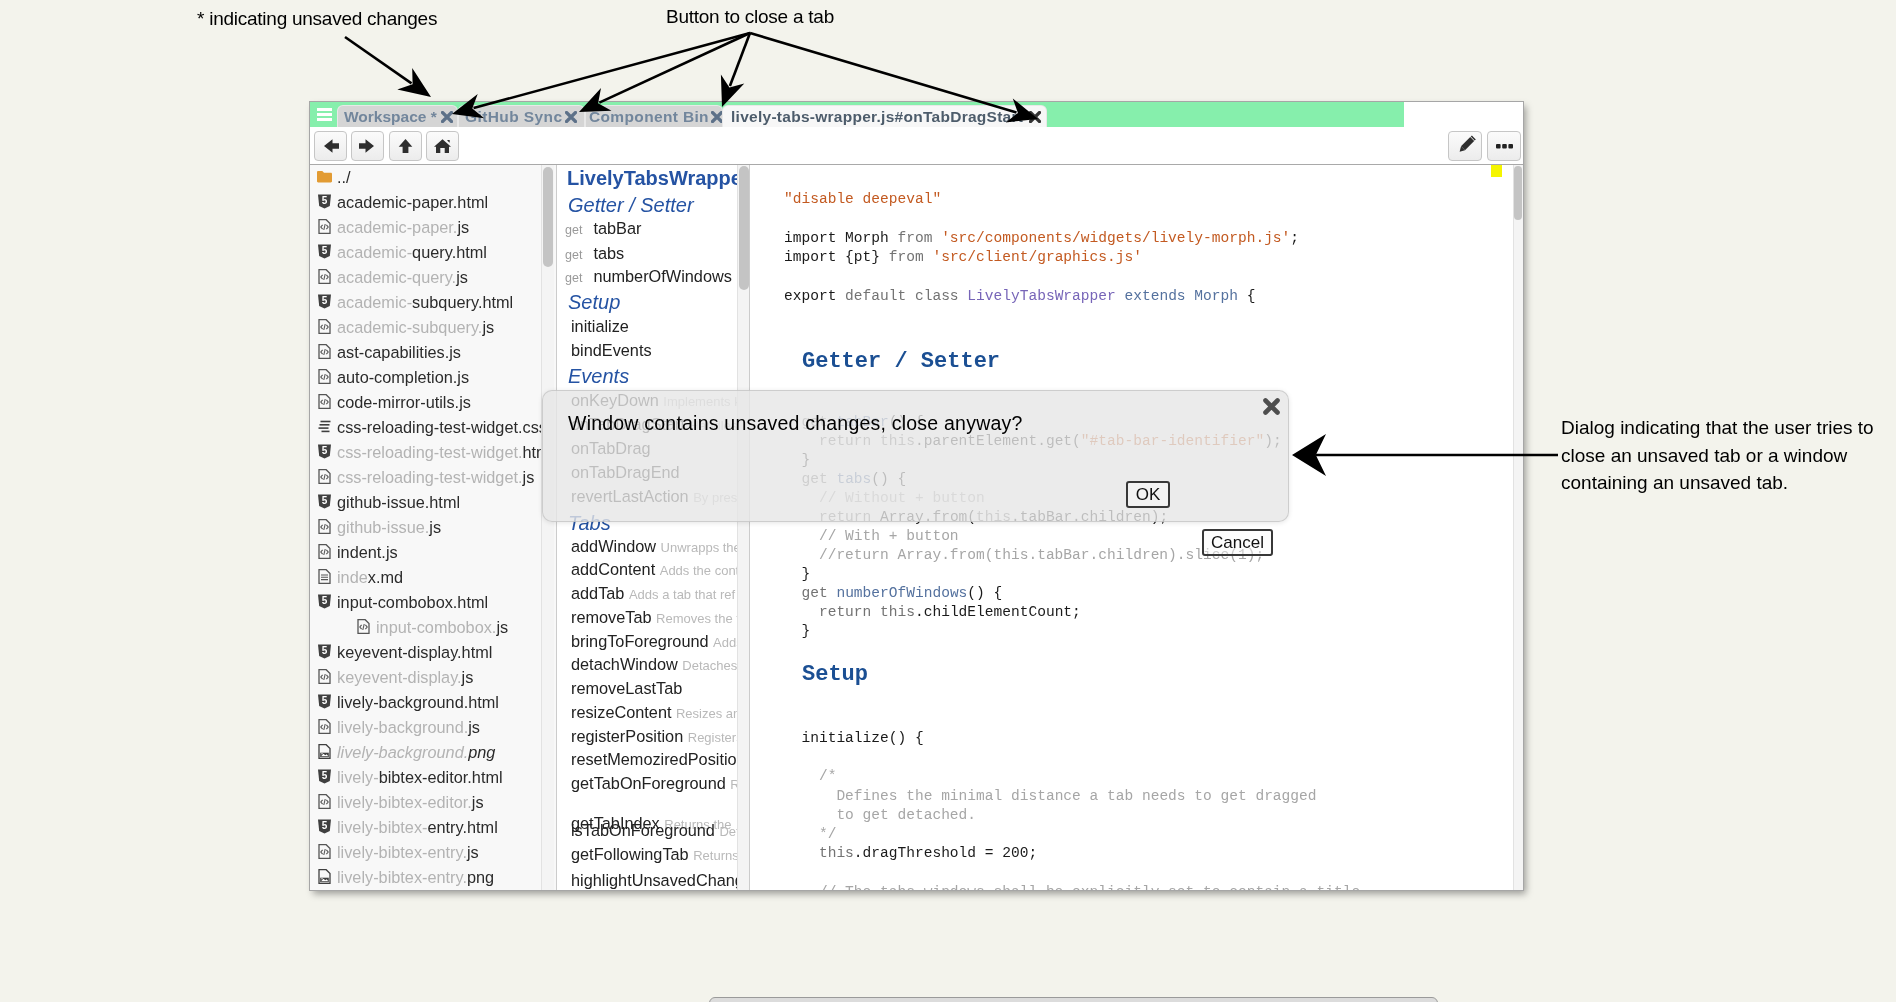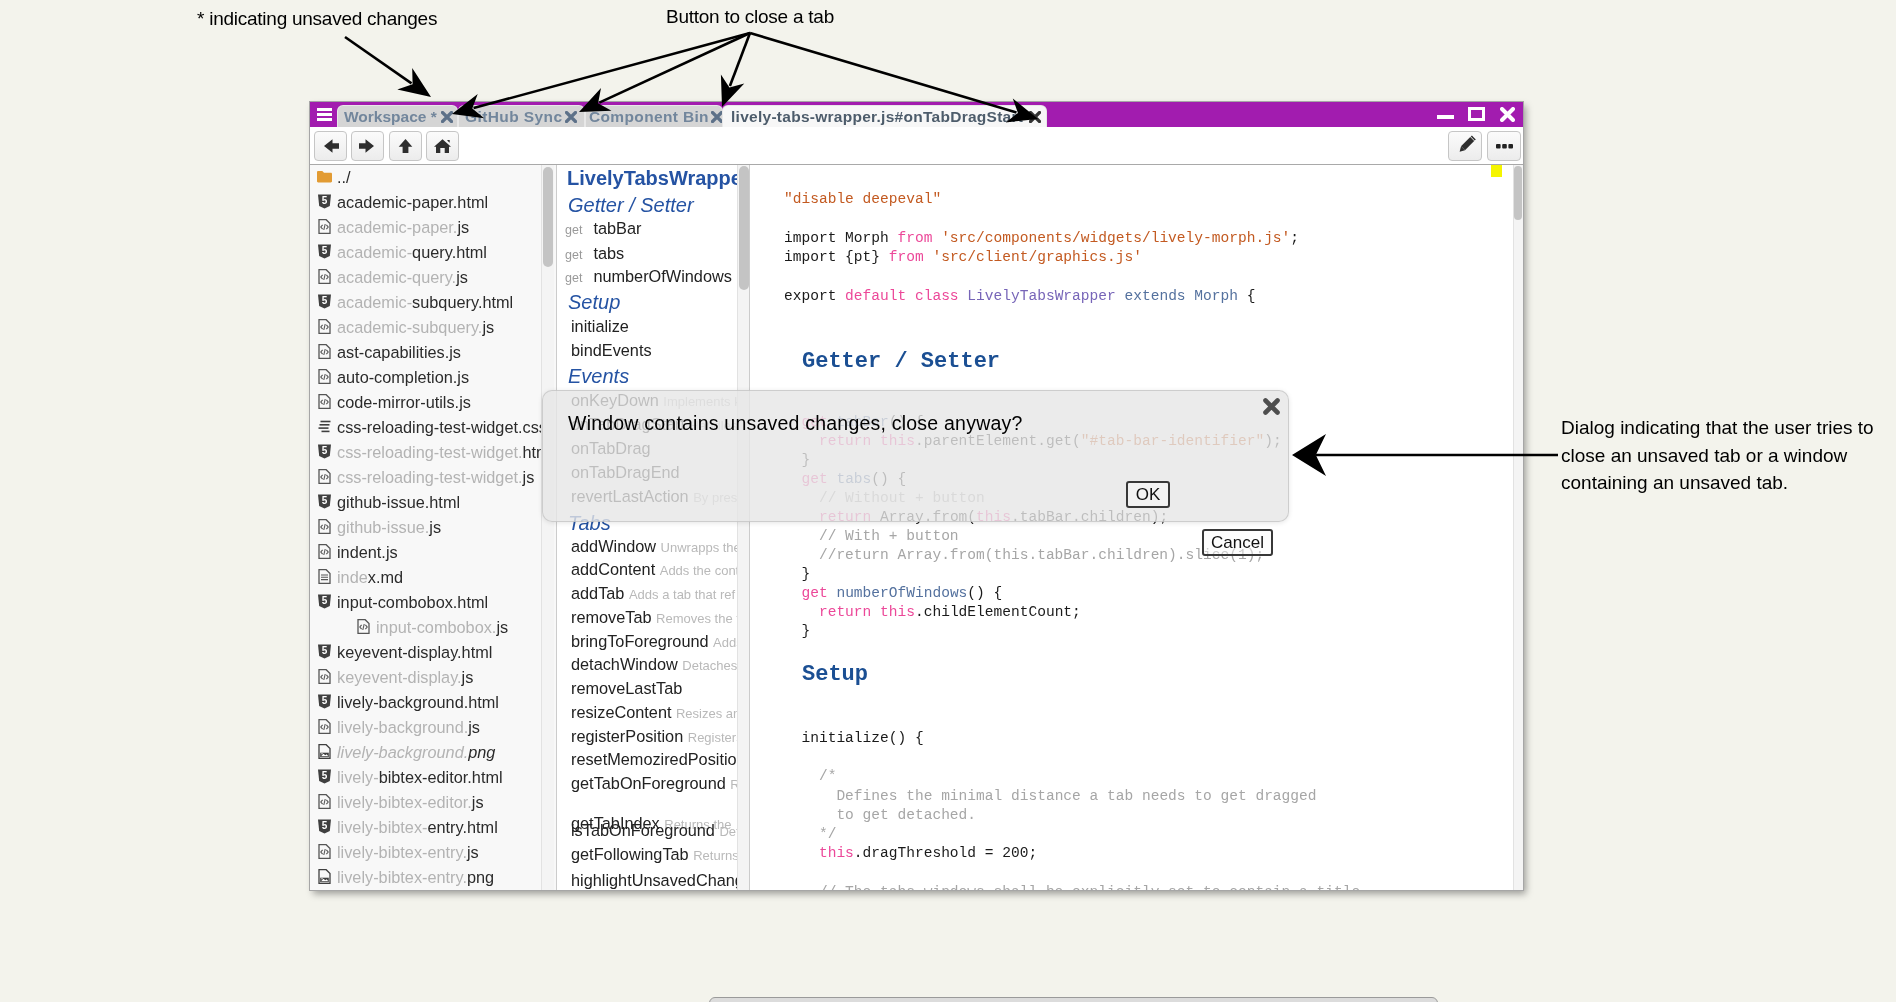--- a/index.html
+++ b/index.html
@@ -1,17 +1,17 @@
 <!DOCTYPE html>
 <html><head><meta charset="utf-8"><style>
 html,body{margin:0;padding:0;}
 body{width:1896px;height:1002px;position:relative;overflow:hidden;background:#f3f3ec;font-family:"Liberation Sans",sans-serif;}
 .abs{position:absolute;}
 #win{position:absolute;left:310px;top:102px;width:1213px;height:788px;background:#fff;box-shadow:3px 4px 7px rgba(0,0,0,0.35);outline:1px solid #a6a6a6;overflow:hidden;}
-#titlebar{position:absolute;left:0;top:0;width:1213px;height:25px;background:#a21caf;}
+#titlebar{position:absolute;left:0;top:0;width:1094px;height:25px;background:#86efac;}
 .tab{position:absolute;top:4px;height:21px;border-radius:5px 5px 0 0;background:#d5d5d5;color:#72869c;font-weight:bold;font-size:15.5px;line-height:21px;white-space:nowrap;box-shadow:0 0 0 1px #e8e8e8;}
 .tab .lbl{position:absolute;top:0;}
 .tab.active{background:#f7f7f7;color:#4d5c6b;}
 #navbar{position:absolute;left:0;top:25px;width:1213px;height:38px;background:#fff;border-bottom:1px solid #a9a9a9;box-sizing:border-box;}
 .nbtn{position:absolute;top:4px;width:33px;height:30px;border:1px solid #c6c6c6;border-radius:4px;background:linear-gradient(#fbfbfb,#ececec);box-sizing:border-box;}
 #url{position:absolute;left:159px;top:4px;width:974px;height:30px;border:1px solid #c6c6c6;border-radius:4px;background:#ececec;box-sizing:border-box;font-size:16.6px;line-height:28px;color:#111;padding-left:5px;white-space:nowrap;overflow:hidden;}
 #panes{position:absolute;left:0;top:63px;width:1213px;height:725px;}
 #filepane{position:absolute;left:0;top:0;width:247px;height:725px;background:#f8f8f8;border-right:1px solid #ccc;box-sizing:border-box;overflow:hidden;}
 .frow{position:absolute;left:0;width:250px;height:22px;white-space:nowrap;font-size:16.3px;line-height:22px;color:#2b2b2b;}
 .frow .ic{position:absolute;left:6px;top:2px;width:17px;height:17px;}
@@ -20,21 +20,21 @@
 #midpane{position:absolute;left:248px;top:0;width:192px;height:725px;background:#fff;border-right:1px solid #ccc;box-sizing:border-box;overflow:hidden;}
 .mrow{position:absolute;white-space:nowrap;color:#222;}
 .mh1{font-size:20px;font-weight:bold;color:#2553a3;}
 .msec{font-size:20px;font-style:italic;color:#2553a3;}
 .mget{font-size:12.5px;color:#999;}
 .mname{font-size:16.3px;color:#222;}
 .mtail{font-size:13px;color:#b9b9b9;}
 #codepane{position:absolute;left:441px;top:0;width:772px;height:725px;background:#fff;overflow:hidden;}
 pre.code{position:absolute;margin:0;font-family:"Liberation Mono",monospace;font-size:14.55px;line-height:19.3px;color:#1a1a1a;white-space:pre;}
 .cs{color:#c35a21;}
-.ck{color:#ec4899;}
+.ck{color:#737373;}
 .cd{color:#7765b8;}
 .ce{color:#54719e;}
 .cm{color:#a6a6a6;}
 .chead{position:absolute;font-family:"Liberation Mono",monospace;font-weight:bold;color:#1b4f93;white-space:nowrap;}
 .sbtrack{position:absolute;background:#f4f4f4;border-left:1px solid #e2e2e2;box-sizing:border-box;}
 .sbthumb{position:absolute;background:#c4c4c4;border-radius:6px;}
 #dialog{position:absolute;left:232px;top:288px;width:747px;height:132px;background:rgba(230,230,230,0.8);border:1px solid rgba(150,150,150,0.35);border-radius:10px;box-shadow:0 1px 5px rgba(0,0,0,0.10);box-sizing:border-box;}
 .dbtn{position:absolute;height:27px;border:2px solid #383838;border-radius:3px;background:rgba(250,250,250,0.45);box-sizing:border-box;font-size:17px;line-height:23px;text-align:center;color:#111;}
 .ann{position:absolute;color:#000;font-size:19px;line-height:27.5px;z-index:51;}
 #arrows{position:absolute;left:0;top:0;z-index:50;pointer-events:none;}

